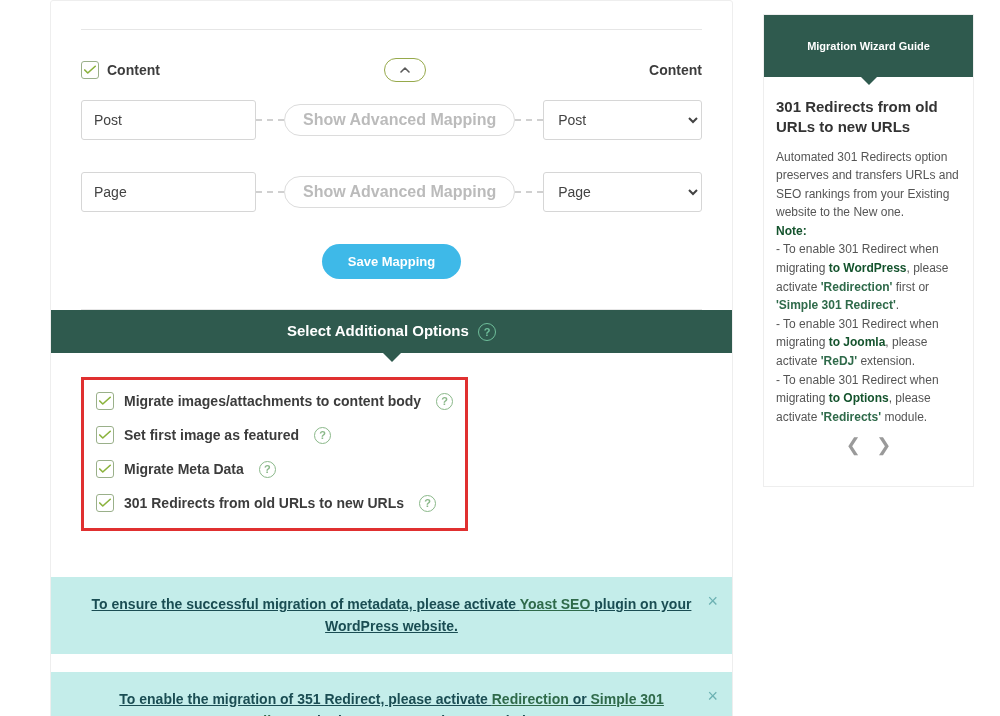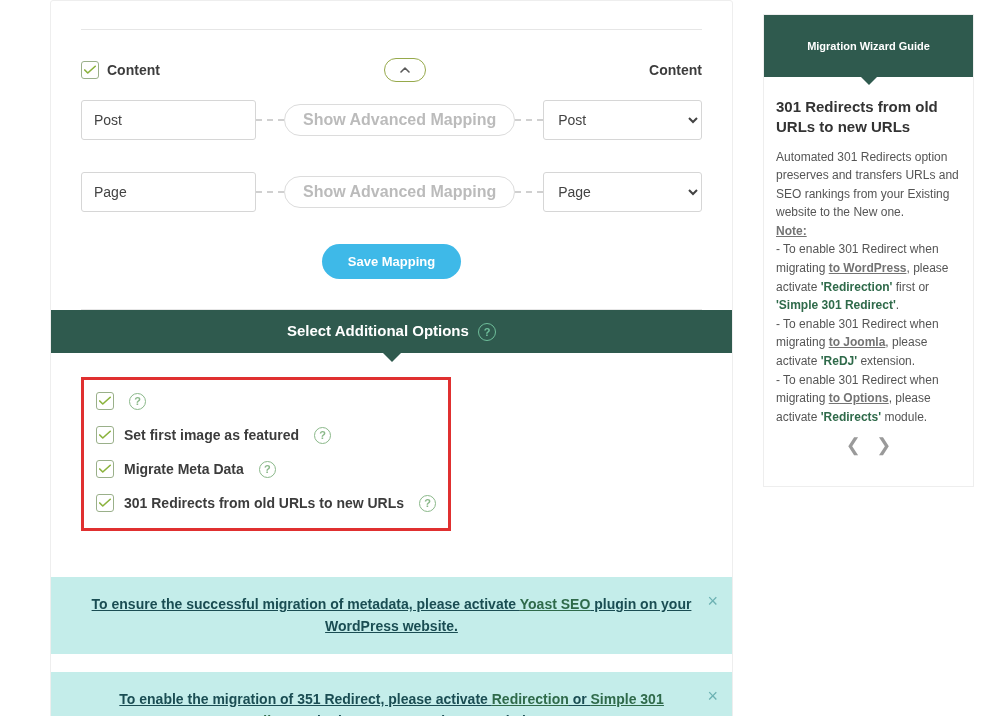--- a/index.html
+++ b/index.html
@@ -48,21 +48,21 @@
 
     .alert { background: #c4edea; color: #1a4d53; padding: 16px 40px 16px 40px; text-align: center; font-size: 14px; font-weight: 700; position: relative; margin: 18px 0 0; line-height: 1.6; text-decoration: underline; }
     .alert .close { position: absolute; right: 14px; top: 10px; color: #6db2b3; font-size: 18px; font-weight: 400; cursor: pointer; }
     .alert a { color: #2f6a4a; text-decoration: underline; }
 
     .sb-header { background: #2f5a4e; color: #fff; text-align: center; padding: 25px 0; font-size: 11px; font-weight: 700; position: relative; }
     .sb-header::after { content: ''; position: absolute; left: 50%; bottom: -8px; transform: translateX(-50%); border-left: 8px solid transparent; border-right: 8px solid transparent; border-top: 8px solid #2f5a4e; }
     .sb-card { border: 1px solid #eee; background: #fff; }
     .sb-body { padding: 20px 12px 16px; font-size: 12px; color: #555; line-height: 1.55; }
     .sb-title { font-weight: 700; color: #333; font-size: 15px; margin-bottom: 10px; line-height: 1.35; }
-    .sb-body b { color: #737373; text-decoration: underline; }
+    .sb-body b { color: #14532d; }
     .term { color: #2f6a4a; font-weight: 700; }
     .sb-nav { text-align: center; padding: 6px 0 10px; color: #9a9a9a; }
     .sb-nav span { margin: 0 6px; cursor: pointer; font-size: 18px; }
   </style>
 </head>
 <body>
 
 <div class="layout">
   <div class="main">
     <div class="card">
@@ -126,20 +126,21 @@
       </div>
 
       <div class="options-body">
         <div class="options-box">
           <div class="opt-row">
             <span class="checkbox">
               <svg viewBox="0 0 16 12">
                   <path d="M1 6 L5 10 L15 1" stroke="#8bb33d" stroke-width="2.2" fill="none" stroke-linecap="round" stroke-linejoin="round"></path>
                 </svg>
             </span>
+            <span class="opt-label">Migrate images/attachments to content body</span>
             <span class="help-circle-dark">?</span>
           </div>
           <div class="opt-row">
             <span class="checkbox">
               <svg viewBox="0 0 16 12">
                   <path d="M1 6 L5 10 L15 1" stroke="#8bb33d" stroke-width="2.2" fill="none" stroke-linecap="round" stroke-linejoin="round"></path>
                 </svg>
             </span>
             <span class="opt-label">Set first image as featured</span>
             <span class="help-circle-dark">?</span>

